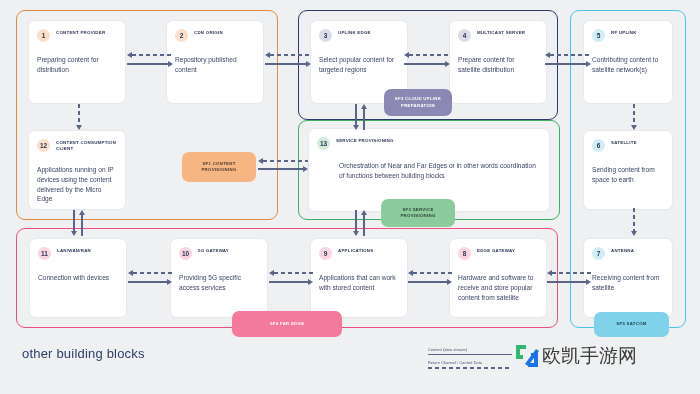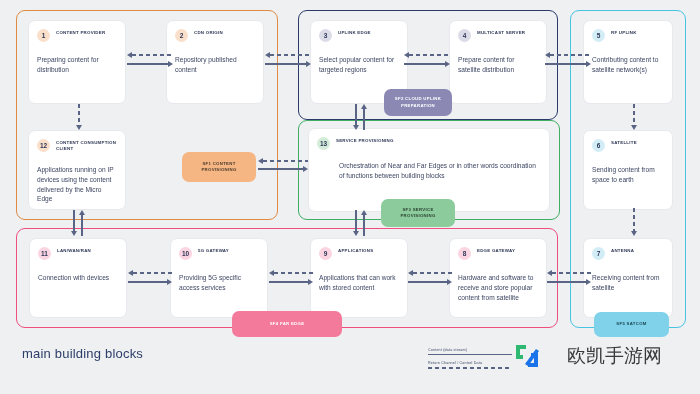--- a/index.html
+++ b/index.html
@@ -92,21 +92,21 @@
   .title .t2 { font-size:13px; margin-top:2px; letter-spacing:.2px; }
 
   .legend { position:absolute; left:428px; top:348px; width:96px; }
   .legend .row { margin-bottom: 6px; }
   .legend .lab { font-size:3.6px; color:#3d4663; letter-spacing:.2px; margin-bottom:2px; }
   .legend .bar-solid { height:1.4px; background:#5a6485; width:84px; }
   .legend .bar-dash  { height:1.4px; width:84px;
         background: repeating-linear-gradient(to right,#5a6485 0 4px,transparent 4px 7px); }
 
   .watermark { position:absolute; left:512px; top:342px;
-      display:flex; align-items:center; gap:25px; z-index:9; }
+      display:flex; align-items:center; gap:0; z-index:9; }
   .wm-text { font-size:19px; color:#3a3a3a; font-family:"DejaVu Sans", sans-serif; }
 </style>
 </head>
 <body>
 
 <div class="canvas">
 
   <div class="section sec-sf1"></div>
   <div class="section sec-sf2"></div>
   <div class="section sec-sf3"></div>
@@ -339,21 +339,21 @@
     <div class="body" style="padding-left:22px;">Orchestration of Near and Far Edges or in other words coordination of functions between building blocks</div>
   </div>
 
   <div class="badge b-sf1">SF1 CONTENT PROVISIONING</div>
   <div class="badge b-sf2">SF2 CLOUD UPLINK PREPARATION</div>
   <div class="badge b-sf3">SF3 SERVICE PROVISIONING</div>
   <div class="badge b-sf4">SF4 FAR EDGE</div>
   <div class="badge b-sf5">SF5 SATCOM</div>
 
   <div class="title">
-    <div class="t2">main building blocks</div>
+    <div class="t2">other building blocks</div>
   </div>
 
   <div class="legend">
     <div class="row">
       <div class="lab">Content (data stream)</div>
       <div class="bar-solid"></div>
     </div>
     <div class="row">
       <div class="lab">Return Channel / Control Data</div>
       <div class="bar-dash"></div>

